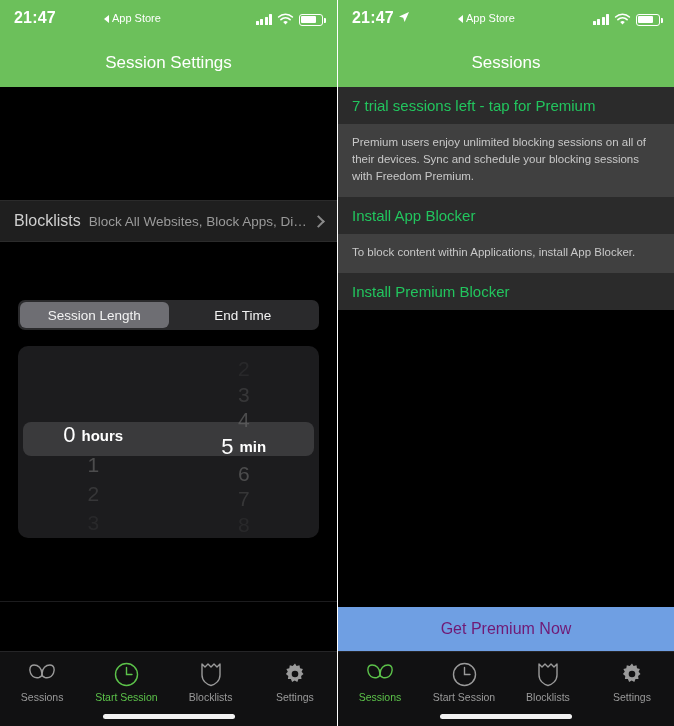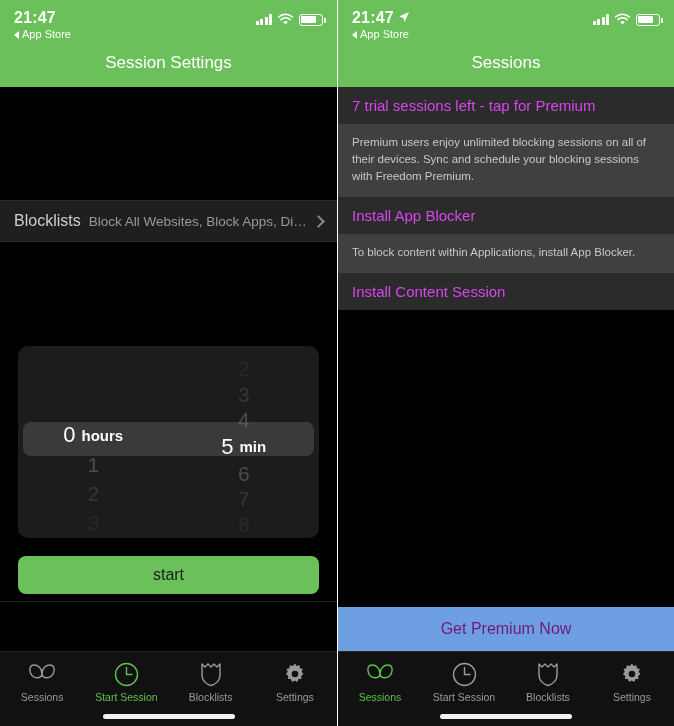--- a/index.html
+++ b/index.html
@@ -16,21 +16,21 @@
   
   .navbar {
     height:87px; width:100%;
     background:#6cc05b;
     position:relative;
   }
   .status-row {
     display:flex; align-items:flex-start; justify-content:space-between;
     padding:9px 14px 0 14px;
   }
-  .status-left { display:flex; flex-direction:column; }
+  .status-left { display:flex; flex-direction:row;gap:48px; }
   .clock-line { display:flex; align-items:center; gap:4px; }
   .clock {
     color:#fff; font-size:16px; font-weight:bold; letter-spacing:.2px;
     line-height:18px;
   }
   .loc-arrow { display:inline-block; }
   .backlink {
     display:flex; align-items:center; gap:3px;
     color:#fff; font-size:11px; line-height:13px; margin-top:1px;
   }
@@ -123,21 +123,21 @@
     color:#12230e; font-size:16px; border:none; cursor:pointer;
   }
   .hair {
     position:absolute; left:0; right:0; top:601px; height:1px; background:#1c1c1e;
   }
 
   
   .sec-head {
     background:#2b2b2b; padding:9px 14px 9px 14px;
   }
-  .sec-head-txt { color:#d946ef; font-size:15px; line-height:19px; }
+  .sec-head-txt { color:#22c55e; font-size:15px; line-height:19px; }
   .sec-body { background:#404040; padding:10px 14px 12px 14px; }
   .sec-body-txt { color:#c8c8c8; font-size:11.5px; line-height:17px; }
 
   .premium-btn {
     position:absolute; left:0; right:0; top:607px; height:44px;
     background:#6f9fe3; display:flex; align-items:center; justify-content:center;
     color:#701a75; font-size:16px; border:none; cursor:pointer;
   }
 
   
@@ -195,20 +195,24 @@
       </div>
       <div class="nav-title">Session Settings</div>
     </div>
 
     <div class="row-blocklists">
       <span class="row-title">Blocklists</span>
       <span class="row-sub">Block All Websites, Block Apps, Distrac...</span>
       <span class="chev"></span>
     </div>
 
+    <div class="segmented">
+      <div class="seg active">Session Length</div>
+      <div class="seg">End Time</div>
+    </div>
 
     <div class="picker">
       <div class="picker-band"></div>
       <div class="cols">
 
         <div class="col hours">
           <div class="wheel">
             <div class="wi sel">
               <span>0</span>
               <span class="unit">hours</span>
@@ -230,21 +234,20 @@
             </div>
             <div class="wi f1">6</div>
             <div class="wi f2">7</div>
             <div class="wi f3">8</div>
           </div>
         </div>
 
       </div>
     </div>
 
-    <button class="start-btn">start</button>
     <div class="hair"></div>
 
     <div class="tabbar">
       <div class="tab">
         <span class="tab-ico">
           <svg width="28" height="20" viewBox="0 0 28 20">
             <path d="M14 10 C14 4 10 1 6 1 C2 1 1 5 2.5 9 C4 13 8 14 11 13.5 C13 13 14 12 14 10 Z" fill="none" stroke="#9a9a9a" stroke-width="1.4"></path>
             <path d="M14 10 C14 4 18 1 22 1 C26 1 27 5 25.5 9 C24 13 20 14 17 13.5 C15 13 14 12 14 10 Z" fill="none" stroke="#9a9a9a" stroke-width="1.4"></path>
           </svg>
         </span>
@@ -332,21 +335,21 @@
         <div class="sec-head">
           <div class="sec-head-txt">Install App Blocker</div>
         </div>
         <div class="sec-body">
           <div class="sec-body-txt">To block content within Applications, install App Blocker.</div>
         </div>
       </div>
 
       <div>
         <div class="sec-head">
-          <div class="sec-head-txt">Install Content Session</div>
+          <div class="sec-head-txt">Install Premium Blocker</div>
         </div>
       </div>
     </div>
 
     <button class="premium-btn">Get Premium Now</button>
 
     <div class="tabbar">
       <div class="tab active">
         <span class="tab-ico">
           <svg width="28" height="20" viewBox="0 0 28 20">

